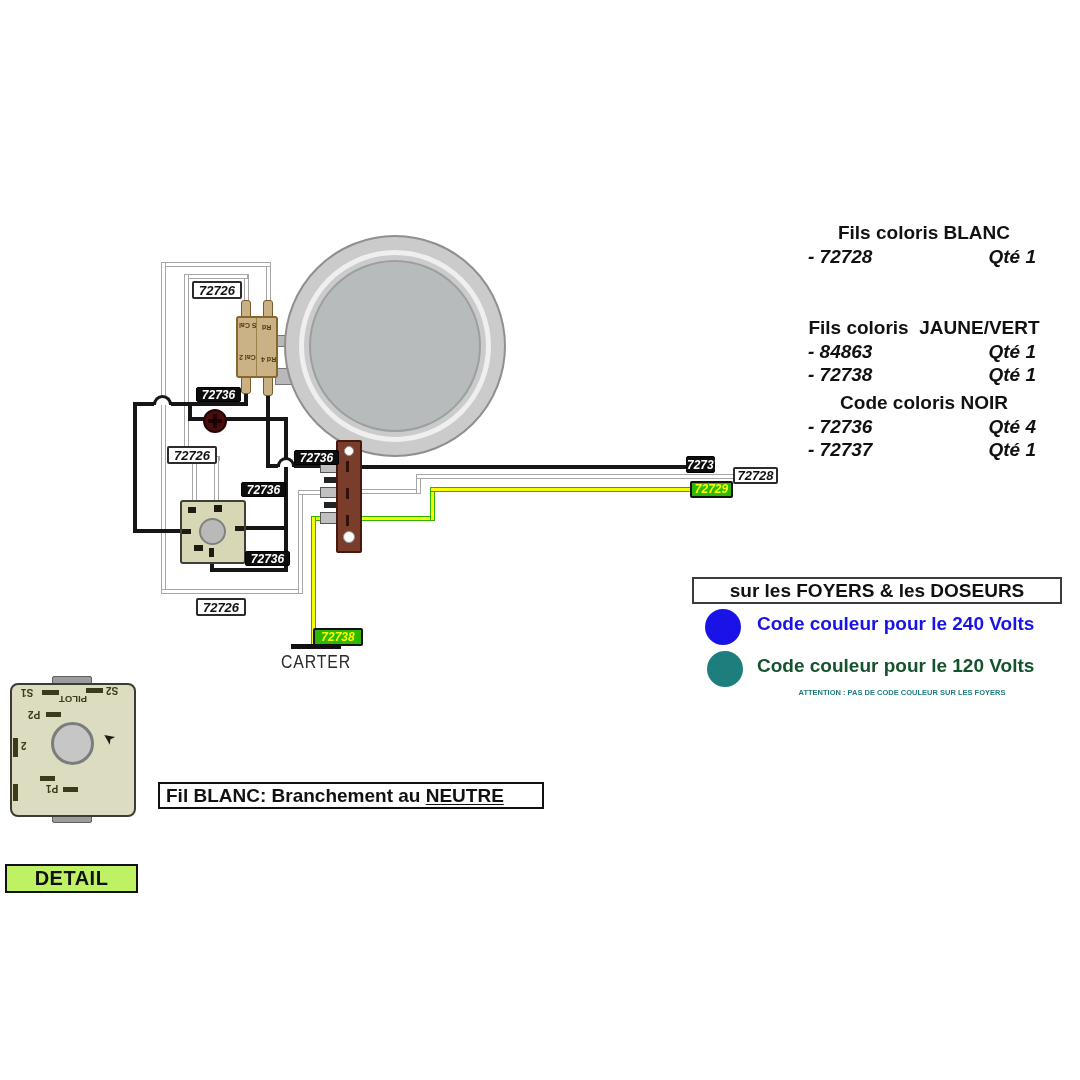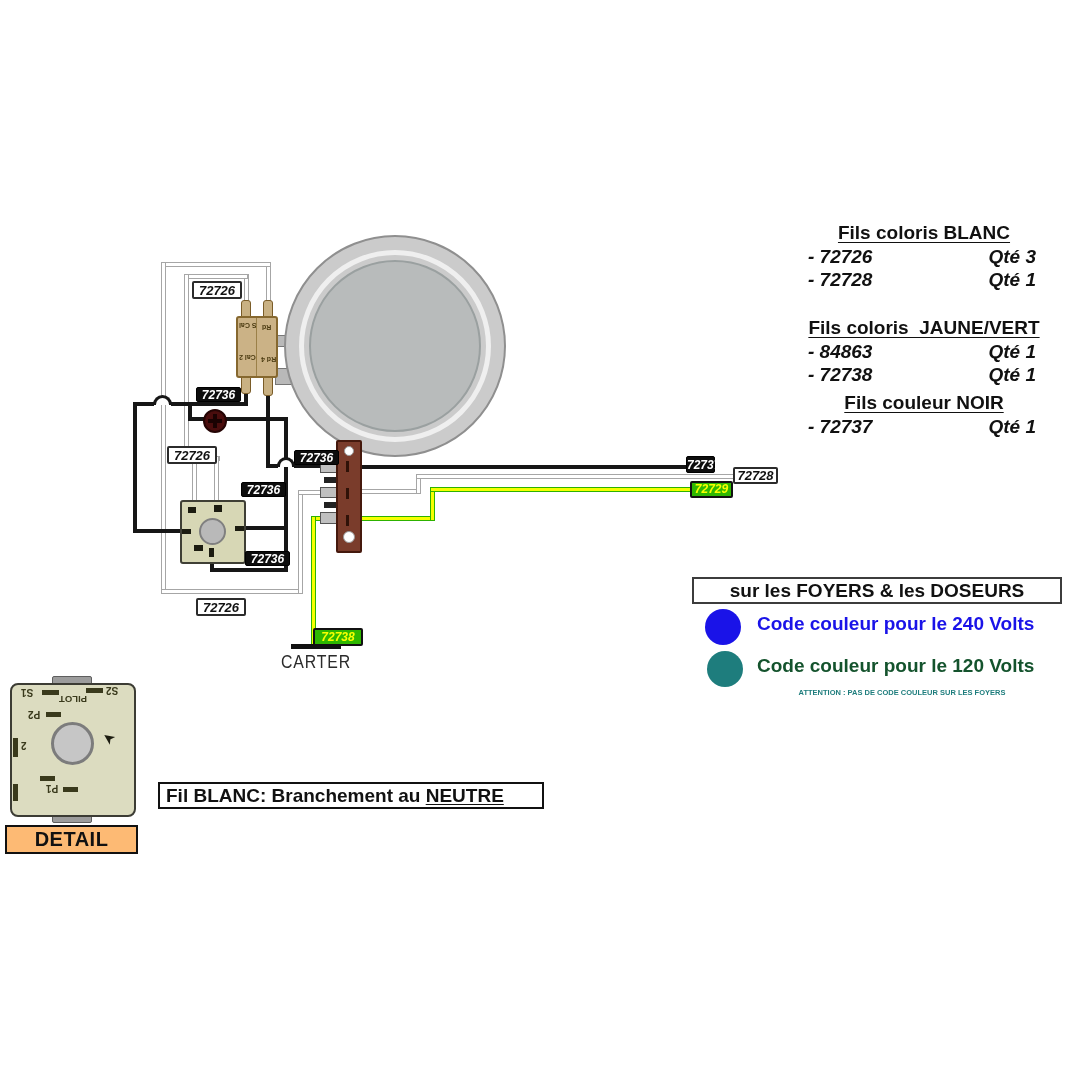--- a/index.html
+++ b/index.html
@@ -18,35 +18,35 @@
         font:italic 700 13px "Liberation Sans",sans-serif;color:#111;text-align:center;z-index:6;}
   .tagB{position:absolute;box-sizing:border-box;background:#0d0d0d;border:1px solid #000;border-radius:2px;
         font:italic 700 12px "Liberation Sans",sans-serif;color:#fff;text-align:center;z-index:6;}
   .tagG{position:absolute;box-sizing:border-box;background:#2eb800;border:2px solid #111;border-radius:2px;
         font:italic 700 12px "Liberation Sans",sans-serif;color:#f8ff00;text-align:center;z-index:6;}
   .circle{border-radius:50%;}
   
   .plist{position:absolute;left:798px;top:220px;width:252px;z-index:5;}
   .pgroup{position:absolute;left:0;width:252px;}
   .phead{font:700 19px "Liberation Sans",sans-serif;text-align:center;
-         text-decoration:underline;text-underline-offset:3px;white-space:pre;}
+         text-underline-offset:3px;white-space:pre;}
   .prow{display:flex;justify-content:space-between;padding:0 14px 0 10px;
         font:italic 700 19px "Liberation Sans",sans-serif;line-height:21px;margin-top:2px;}
   
   .legbox{position:absolute;left:692px;top:577px;width:370px;height:27px;border:2px solid #3c3c3c;
           background:#fff;box-sizing:border-box;text-align:center;
           font:700 19px "Liberation Sans",sans-serif;line-height:23px;z-index:5;}
   .legtxt{position:absolute;font:700 19px "Liberation Sans",sans-serif;z-index:5;}
   .legnote{position:absolute;font:700 7.5px "Liberation Sans",sans-serif;z-index:5;}
   
   .notebox{position:absolute;left:158px;top:782px;width:386px;height:27px;border:2px solid #111;
            box-sizing:border-box;background:#fff;font:700 19px "Liberation Sans",sans-serif;
            line-height:23px;padding-left:6px;z-index:5;white-space:nowrap;}
-  .detailcap{position:absolute;left:5px;top:825px;width:133px;height:29px;border:2.5px solid #111;
-           box-sizing:border-box;background:#fdba74;text-align:center;
+  .detailcap{position:absolute;left:5px;top:864px;width:133px;height:29px;border:2.5px solid #111;
+           box-sizing:border-box;background:#bef264;text-align:center;
            font:700 20px "Liberation Sans",sans-serif;line-height:24px;letter-spacing:.5px;z-index:5;}
   .rot{transform:rotate(180deg);}
   .dlab{position:absolute;font:700 10px "Liberation Sans",sans-serif;color:#3a3a1c;z-index:6;}
   .dbar{position:absolute;background:#3a3a1c;z-index:6;}
   .clab{position:absolute;font:700 7px "Liberation Sans",sans-serif;color:#4a3a10;z-index:6;}
   .mk{position:absolute;background:#1c1c10;z-index:6;}
 </style>
 </head>
 <body>
 
@@ -151,41 +151,41 @@
   <div class="tagW" style="left:196px;top:598px;width:50px;height:18px;line-height:15px;">72726</div>
   <div class="tagB" style="left:686px;top:456px;width:29px;height:17px;line-height:16px;">72737</div>
   <div class="tagW" style="left:733px;top:467px;width:45px;height:17px;line-height:14px;">72728</div>
   <div class="tagG" style="left:690px;top:481px;width:43px;height:17px;line-height:13px;">72729</div>
   <div class="tagG" style="left:313px;top:628px;width:50px;height:18px;line-height:14px;">72738</div>
 
   <div class="plist">
     <div class="pgroup" style="top:2px;">
       <div class="phead">Fils coloris BLANC</div>
       <div class="prow">
-        <span>- 72726</span>
-        <span>Qté 3</span>
-      </div>
-      <div class="prow">
         <span>- 72728</span>
         <span>Qté 1</span>
       </div>
     </div>
     <div class="pgroup" style="top:97px;">
       <div class="phead">Fils coloris  JAUNE/VERT</div>
       <div class="prow">
         <span>- 84863</span>
         <span>Qté 1</span>
       </div>
       <div class="prow">
         <span>- 72738</span>
         <span>Qté 1</span>
       </div>
     </div>
     <div class="pgroup" style="top:172px;">
-      <div class="phead">Fils couleur NOIR</div>
+      <div class="phead">Code coloris NOIR</div>
+      <div class="prow">
+        <span>- 72736</span>
+        <span>Qté 4</span>
+      </div>
       <div class="prow">
         <span>- 72737</span>
         <span>Qté 1</span>
       </div>
     </div>
   </div>
 
   <div class="legbox">
     <span>sur les FOYERS &amp; les DOSEURS</span>
   </div>

